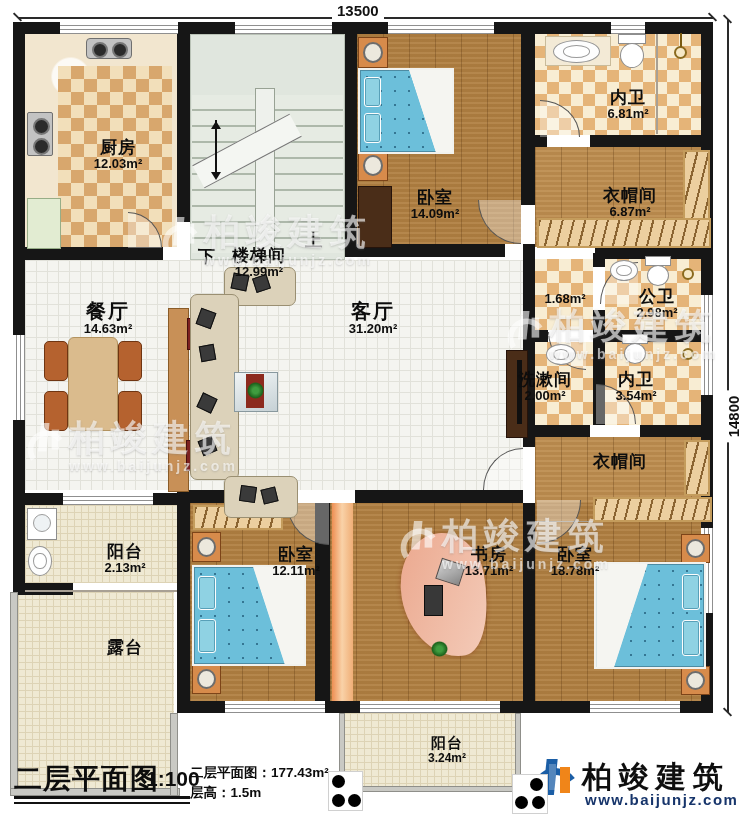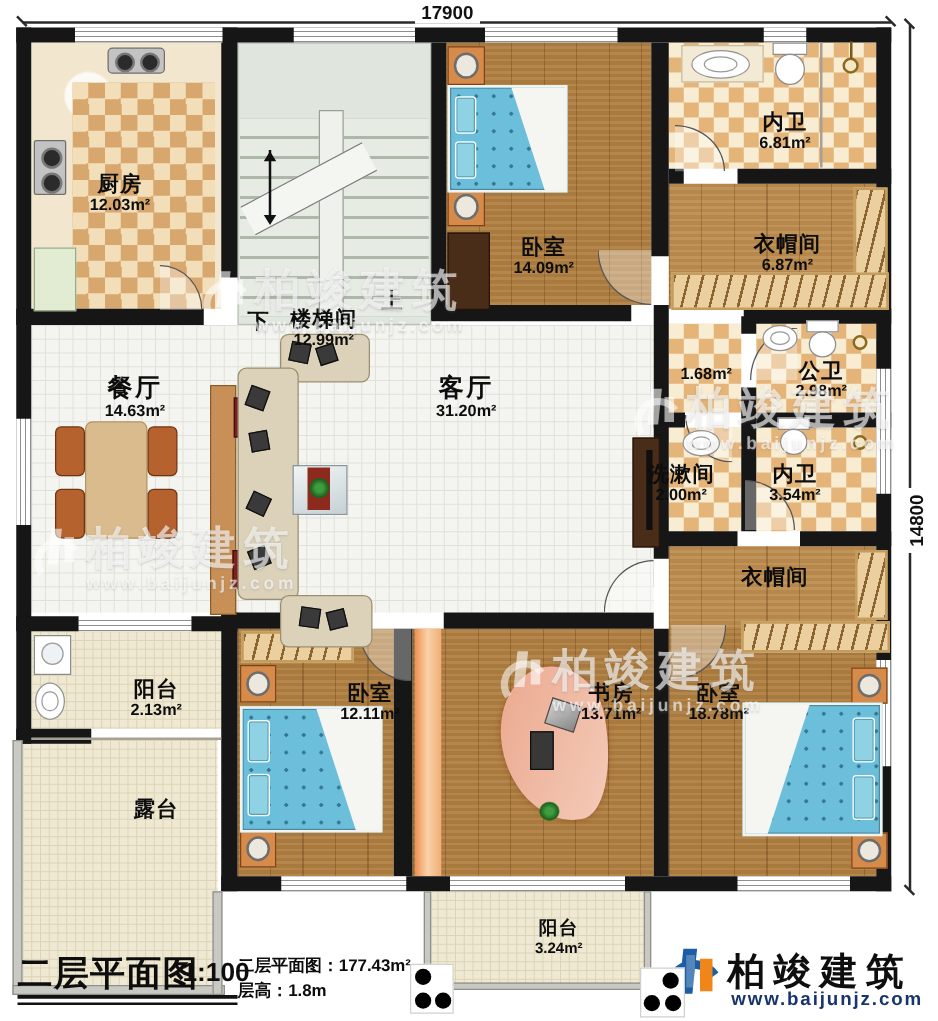--- a/index.html
+++ b/index.html
@@ -248,21 +248,21 @@
   <div class="glass" style="left:234px;top:372px;width:42px;height:38px;"></div>
   <div class="abs" style="left:246px;top:374px;width:18px;height:34px;background:#8c2a1e;"></div>
   <div class="plant" style="left:247px;top:382px;width:17px;height:17px;"></div>
   <div class="tvcab" style="left:506px;top:350px;width:20px;height:86px;"></div>
   <div class="abs" style="left:517px;top:360px;width:5px;height:64px;background:#0f0f0f;"></div>
 
   <div class="abs" style="left:27px;top:508px;width:28px;height:30px;background:#fff;border:1.5px solid #8d8d8d;"></div>
   <div class="abs" style="left:33px;top:514px;width:16px;height:16px;border:1.5px solid #9d9d9d;border-radius:50%;background:#eef2f4;"></div>
   <div class="sink" style="left:28px;top:546px;width:24px;height:30px;"></div>
 
-  <div class="lbl" style="left:96px;top:138px;">
+  <div class="lbl" style="left:118px;top:138px;">
     <span class="nm">厨房</span>
     <span class="ar">12.03m²</span>
   </div>
   <div class="lbl" style="left:259px;top:246px;">
     <span class="nm">楼梯间</span>
     <span class="ar">12.99m²</span>
   </div>
   <div class="lbl" style="left:207px;top:247px;">
     <span class="nm">下</span>
   </div>
@@ -360,21 +360,21 @@
         <path d="M9 40 A16 16 0 1 1 37 20" fill="none" stroke="rgba(255,255,255,.55)" stroke-width="6"></path>
         <rect x="17" y="2" width="9" height="30" fill="rgba(255,255,255,.6)" transform="skewX(-6)"></rect>
         <rect x="28" y="9" width="8" height="21" fill="rgba(255,255,255,.6)"></rect>
       </svg>
     <span><span class="t">柏竣建筑</span><span class="u">www.baijunjz.com</span></span>
   </div>
 
   <div class="dimline" style="left:18px;top:17px;width:695px;height:1.5px;"></div>
   <div class="tick" style="left:12px;top:16px;"></div>
   <div class="tick" style="left:707px;top:16px;"></div>
-  <div class="dimlbl" style="left:332px;top:2px;">17900</div>
+  <div class="dimlbl" style="left:332px;top:2px;">13500</div>
   <div class="dimline" style="left:727px;top:20px;width:1.5px;height:693px;"></div>
   <div class="tick" style="left:722px;top:18px;"></div>
   <div class="tick" style="left:722px;top:711px;"></div>
   <div class="dimlbl" style="left:708px;top:408px;transform:rotate(-90deg);transform-origin:center;">14800</div>
 
   <div class="stamp" style="left:328px;top:771px;width:33px;height:38px;">
     <div class="dot" style="left:3px;top:3px;"></div>
     <div class="dot" style="left:3px;top:22px;"></div>
     <div class="dot" style="left:19px;top:22px;"></div>
   </div>
@@ -385,21 +385,21 @@
   </div>
 
   <div class="abs" style="left:14px;top:760px;font-size:28px;font-weight:bold;color:#0d0d0d;letter-spacing:1px;">二层平面图</div>
   <div class="abs" style="left:146px;top:767px;font-size:21px;font-weight:bold;color:#0d0d0d;">1:100</div>
   <div class="title-underline" style="left:14px;top:796px;width:176px;height:3px;"></div>
   <div class="title-underline" style="left:14px;top:802px;width:176px;height:1.5px;"></div>
   <div class="abs" style="left:190px;top:764px;font-size:13.5px;font-weight:bold;color:#0d0d0d;">
     <span>二层平面图：</span><span>177.43m²</span>
   </div>
   <div class="abs" style="left:190px;top:784px;font-size:13.5px;font-weight:bold;color:#0d0d0d;">
-    <span>层高：</span><span>1.8m</span>
+    <span>层高：</span><span>1.5m</span>
   </div>
 
   <svg class="abs" style="left:527px;top:756px;" width="48" height="54" viewBox="0 0 48 54">
     <path d="M12 48 A19 19 0 1 1 45 24" fill="none" stroke="#1b5ea6" stroke-width="7"></path>
     <rect x="20" y="3" width="11" height="36" fill="#1b5ea6" transform="skewX(-6)"></rect>
     <rect x="22" y="8" width="7" height="26" fill="#ffffff" opacity="0.25"></rect>
     <rect x="33" y="11" width="10" height="26" fill="#f08519"></rect>
   </svg>
   <div id="brand-name" style="left:582px;top:757px;">柏竣建筑</div>
   <div id="brand-url" style="left:585px;top:791px;">www.baijunjz.com</div>

